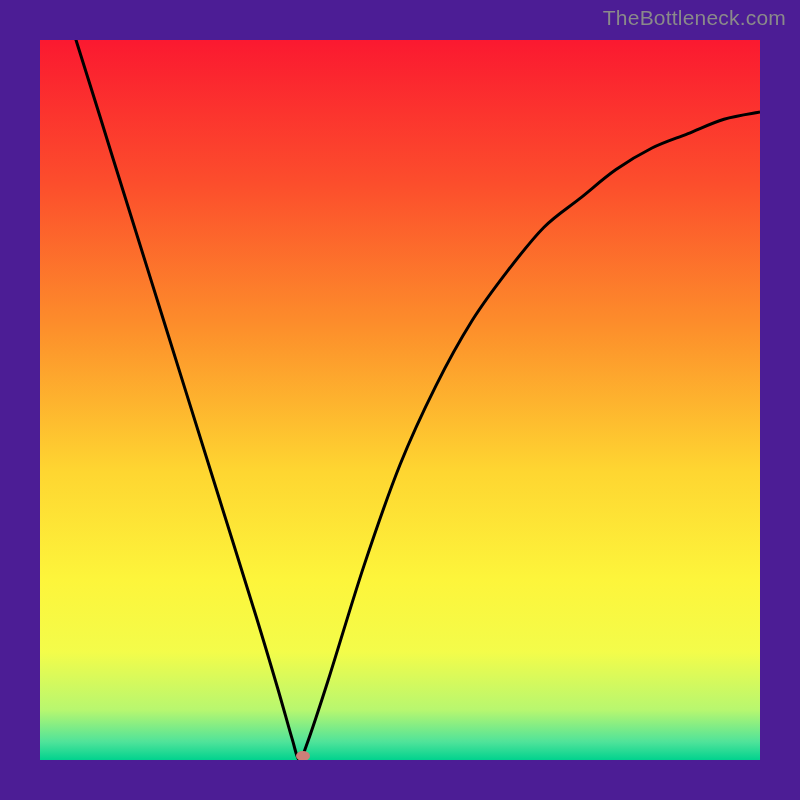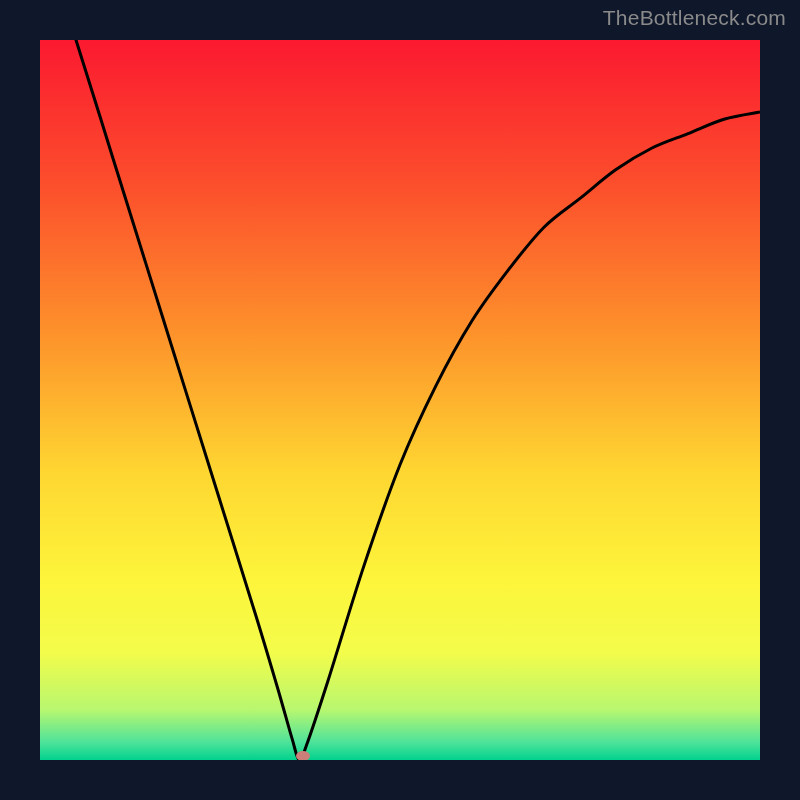--- a/index.html
+++ b/index.html
@@ -10,21 +10,21 @@
     background: #000;
     overflow: hidden;
     font-family: Arial, Helvetica, sans-serif;
   }
   .frame {
     position: absolute;
     left: 0;
     top: 0;
     width: 800px;
     height: 800px;
-    background: #0f172a;
+    background: #4c1d95;
   }
   .plot-area {
     position: absolute;
     left: 40px;
     top: 40px;
     width: 720px;
     height: 720px;
     overflow: hidden;
   }
   .gradient-bg {

